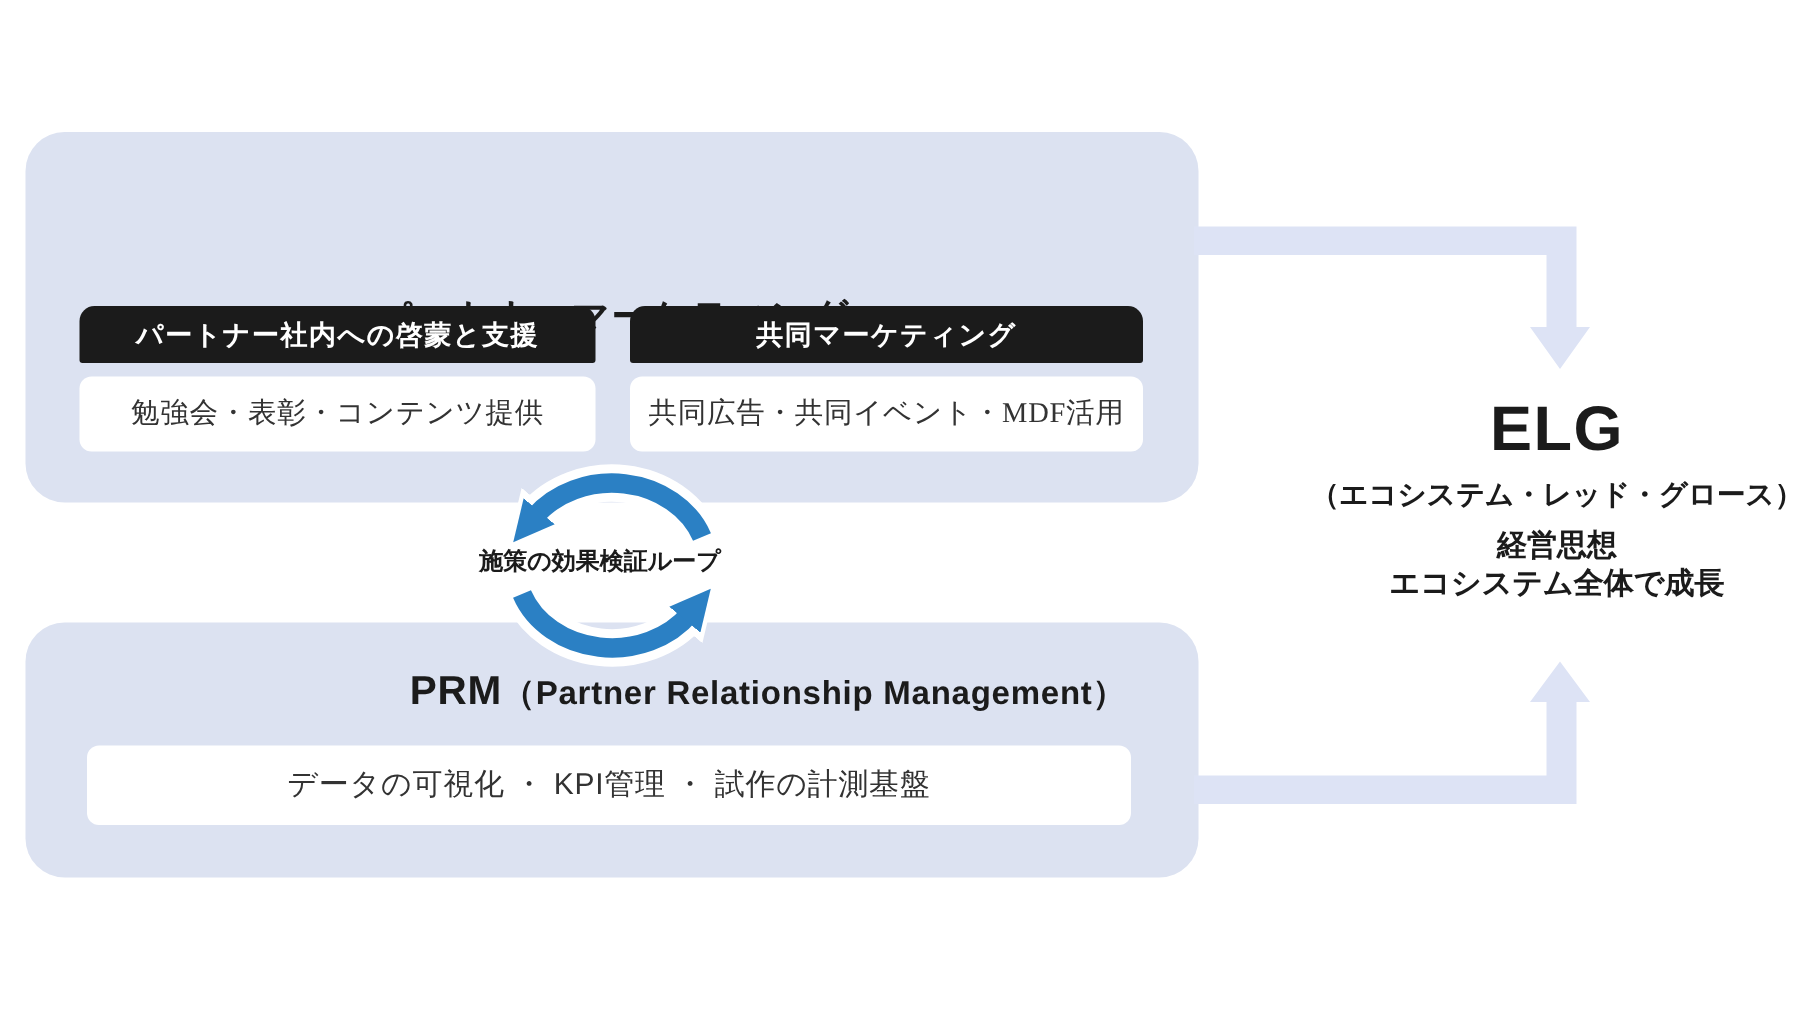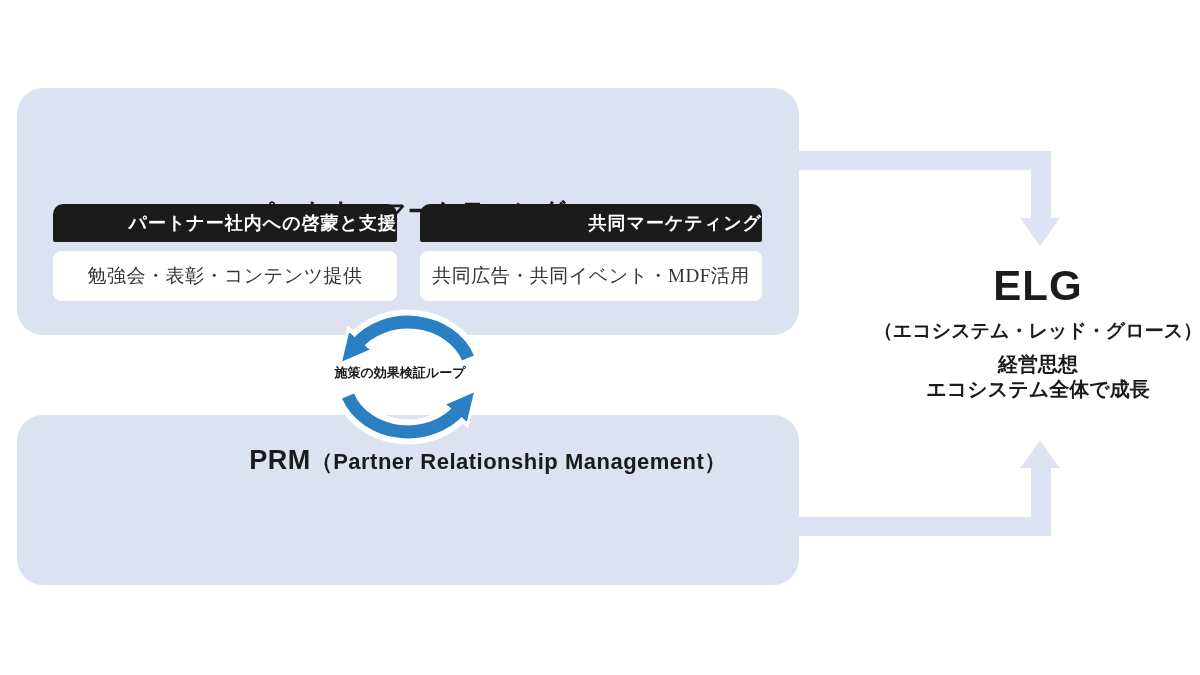--- a/index.html
+++ b/index.html
@@ -31,47 +31,48 @@
 
   .col{
     position:absolute;top:116px;
   }
   .col-left{left:36px;width:344px;}
   .col-right{left:403px;width:342px;}
   .col-header{
     height:38px;line-height:38px;
     background:#1b1b1b;color:#ffffff;
     border-radius:10px 10px 2px 2px;
-    text-align:right;
+    text-align:center;
     font-weight:bold;font-size:18px;letter-spacing:1px;
   }
   .col-body{
     margin-top:9px;height:50px;line-height:50px;
     background:#ffffff;border-radius:8px;
     text-align:center;
     font-size:19px;color:#333333;letter-spacing:0.5px;font-family:Liberation Serif, serif;
   }
 
   .prm-title{
     position:absolute;top:445px;left:17px;width:942px;
     text-align:center;color:#1b1b1b;
     white-space:nowrap;
+    padding-left:24px;
   }
   .prm-main{font-size:27px;font-weight:bold;letter-spacing:0.5px;}
   .prm-paren{font-size:22px;font-weight:bold;letter-spacing:0.5px;}
   .prm-body{
     position:absolute;left:58px;top:497px;width:696px;height:53px;
     line-height:53px;background:#ffffff;border-radius:8px;
     text-align:center;font-size:20px;color:#333333;letter-spacing:0.5px;
   }
 
   .loop-label{
     position:absolute;left:297px;top:364px;width:206px;
     text-align:center;
-    font-size:13px;font-weight:bold;color:#1b1b1b;
+    font-size:16px;font-weight:bold;color:#1b1b1b;
     z-index:7;
   }
 
   .elg{
     position:absolute;left:872px;top:263px;width:332px;
     text-align:center;color:#1b1b1b;z-index:4;
   }
   .elg-title{font-size:42px;font-weight:bold;line-height:45px;margin-bottom:11px;letter-spacing:1px;}
   .elg-sub{font-size:19px;font-weight:bold;line-height:23px;margin-bottom:10px;white-space:nowrap;}
   .elg-line{font-size:20px;font-weight:bold;line-height:25px;}
@@ -95,20 +96,21 @@
     </div>
 
     <div class="col col-right">
       <div class="col-header">共同マーケティング</div>
       <div class="col-body">共同広告・共同イベント・MDF活用</div>
     </div>
   </div>
 
   <div class="panel panel-bottom"></div>
   <div class="prm-title"><span class="prm-main">PRM</span><span class="prm-paren">（Partner Relationship Management）</span></div>
+  <div class="prm-body">データの可視化 ・ KPI管理 ・ 試作の計測基盤</div>
 
   <div class="elg">
     <div class="elg-title">ELG</div>
     <div class="elg-sub">（エコシステム・レッド・グロース）</div>
     <div class="elg-line">経営思想</div>
     <div class="elg-line">エコシステム全体で成長</div>
   </div>
 
   <svg class="overlay" viewBox="0 0 1200 675" xmlns="http://www.w3.org/2000/svg">
     <defs>

